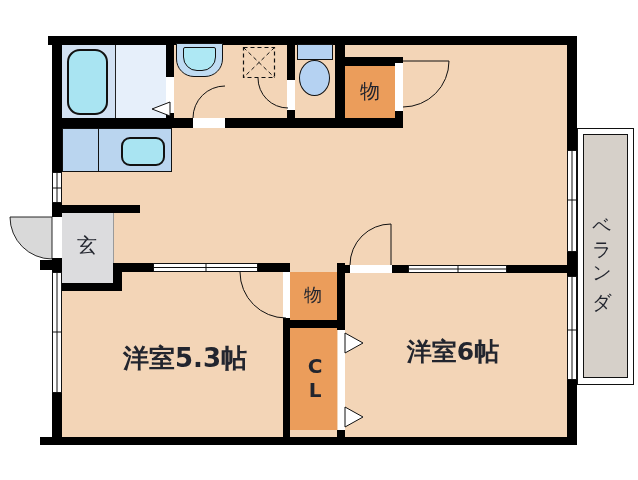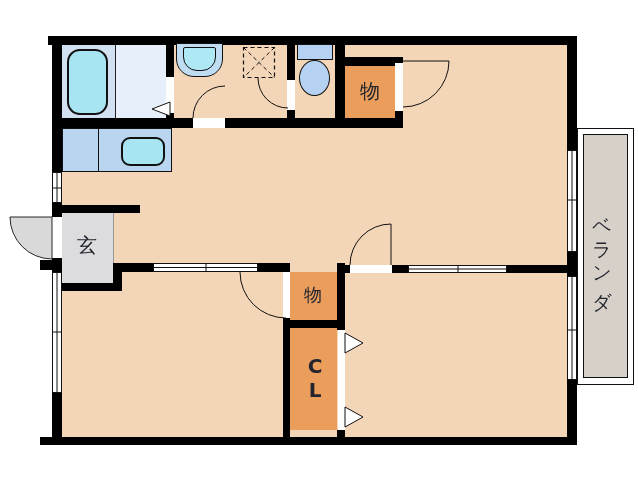--- a/index.html
+++ b/index.html
@@ -120,20 +120,22 @@
 
     <path d="M57,172 L57,203 M52,188 L62,188" stroke="#111" stroke-width="1" fill="none"></path>
     <path d="M57,272 L57,393 M52,332 L62,332" stroke="#111" stroke-width="1" fill="none"></path>
     <path d="M572,150 L572,252 M567,200 L577,200" stroke="#111" stroke-width="1" fill="none"></path>
     <path d="M572,276 L572,380 M567,330 L577,330" stroke="#111" stroke-width="1" fill="none"></path>
 
     <path d="M153,267.5 L258,267.5 M206,263 L206,272" stroke="#111" stroke-width="1" fill="none"></path>
     <path d="M408,269 L507,269 M458,265 L458,273" stroke="#111" stroke-width="1" fill="none"></path>
   </svg>
 
+  <div class="lbl" style="left:185px;top:358px;font-size:26px;font-weight:600;">洋室5.3帖</div>
+  <div class="lbl" style="left:453px;top:351px;font-size:25px;font-weight:600;">洋室6帖</div>
   <div class="lbl" style="left:370px;top:91px;font-size:20px;font-weight:500;">物</div>
   <div class="lbl" style="left:313px;top:295px;font-size:18px;font-weight:500;">物</div>
   <div class="lbl" style="left:87px;top:245px;font-size:20px;font-weight:500;">玄</div>
   <div class="lbl" style="left:315px;top:378px;font-size:20px;font-weight:600;line-height:24px;">
     <span style="display:block;">C</span>
     <span style="display:block;">L</span>
   </div>
   <div class="lbl" style="left:603px;top:253px;font-size:19px;font-weight:500;writing-mode:vertical-rl;letter-spacing:3px;">ベランダ</div>
 
 </div>

